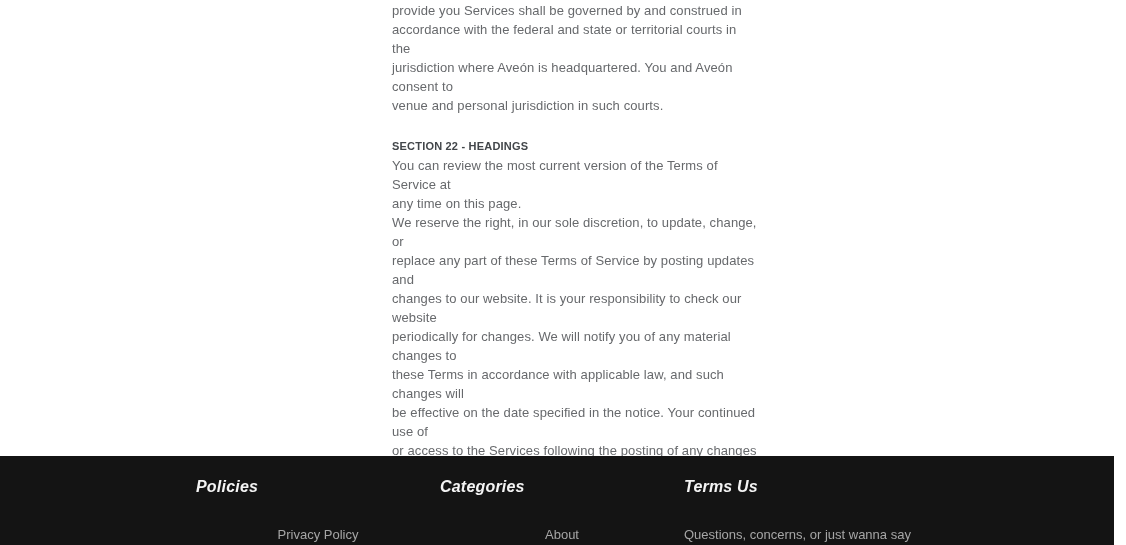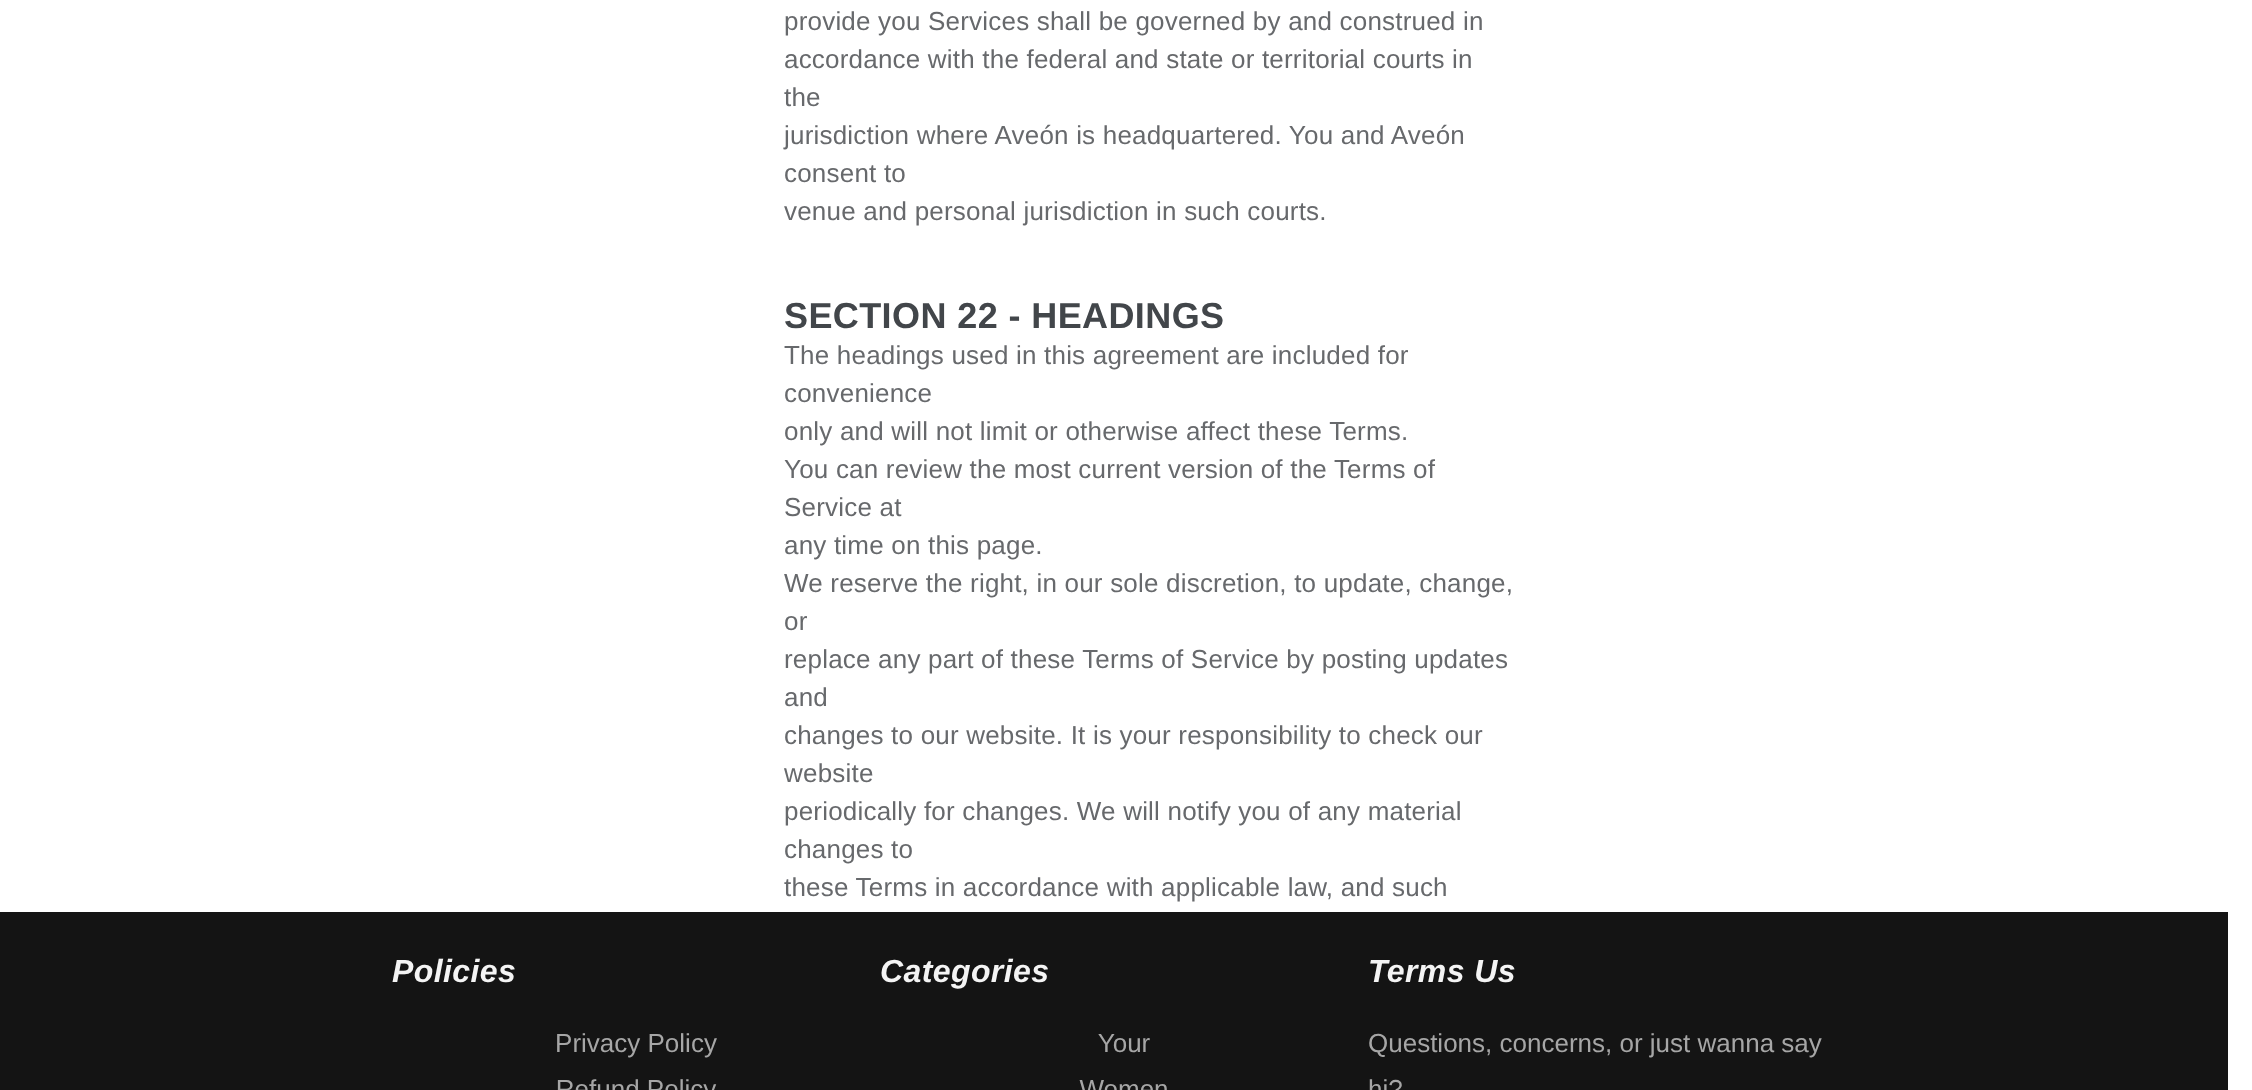--- a/index.html
+++ b/index.html
@@ -12,38 +12,38 @@
 
   
   .doc {
     width: 366px; margin: 0 auto; padding-top: 1px;
     font-size: 13px; line-height: 19px;
     color: var(--body-text, #67696c);
     letter-spacing: 0.1px;
   }
   .doc p { margin: 0; white-space: pre-line; }
   .doc h2 {
-    margin: 34px 0 0 0;
-    font-size: 18px; line-height: 19px; font-weight: bold;
+    margin: 22px 0 0 0;
+    font-size: 11px; line-height: 19px; font-weight: bold;
     color: var(--heading-text, #42464a);
     letter-spacing: 0.2px;
     white-space: pre-line;
   }
 
   
   .site-footer {
     position: absolute; left: 0; top: 456px; width: 1114px; height: 110px;
     background: var(--footer-bg, #141414);
     box-sizing: border-box;
     padding: 20px 0 0 196px;
     display: flex; flex-direction: row;
   }
   .footer-col { width: 244px; flex: 0 0 244px; }
   .footer-col h3 {
-    margin: 0 0 13px 0;
+    margin: 0 0 26px 0;
     font-style: italic; font-weight: 600;
     font-size: 16px; line-height: 21px;
     color: var(--footer-heading, #f4f4f4);
     letter-spacing: 0.2px;
   }
   .footer-link {
     display: block; text-decoration: none; cursor: pointer;
     font-size: 13px; line-height: 23px;
     color: var(--footer-link, #a6a6a6);
     text-align: center;
@@ -78,22 +78,20 @@
 <div class="viewport">
 
   <main class="doc">
     <p>provide you Services shall be governed by and construed in
 accordance with the federal and state or territorial courts in the
 jurisdiction where Aveón is headquartered. You and Aveón consent to
 venue and personal jurisdiction in such courts.</p>
 
     <section>
       <h2>SECTION 22 - HEADINGS</h2>
-      <p>The headings used in this agreement are included for convenience
-only and will not limit or otherwise affect these Terms.</p>
     </section>
 
     <section>
       <p>You can review the most current version of the Terms of Service at
 any time on this page.
 We reserve the right, in our sole discretion, to update, change, or
 replace any part of these Terms of Service by posting updates and
 changes to our website. It is your responsibility to check our website
 periodically for changes. We will notify you of any material changes to
 these Terms in accordance with applicable law, and such changes will
@@ -106,21 +104,21 @@
 
   <footer class="site-footer">
     <div class="footer-col">
       <h3>Policies</h3>
       <a class="footer-link">Privacy Policy</a>
       <a class="footer-link">Refund Policy</a>
     </div>
 
     <div class="footer-col">
       <h3>Categories</h3>
-      <a class="footer-link">Your</a>
+      <a class="footer-link">About</a>
       <a class="footer-link">Women</a>
     </div>
 
     <div class="footer-col">
       <h3>Terms Us</h3>
       <p class="footer-note">Questions, concerns, or just wanna say hi?</p>
     </div>
   </footer>
 
   <div class="scrollbar">

